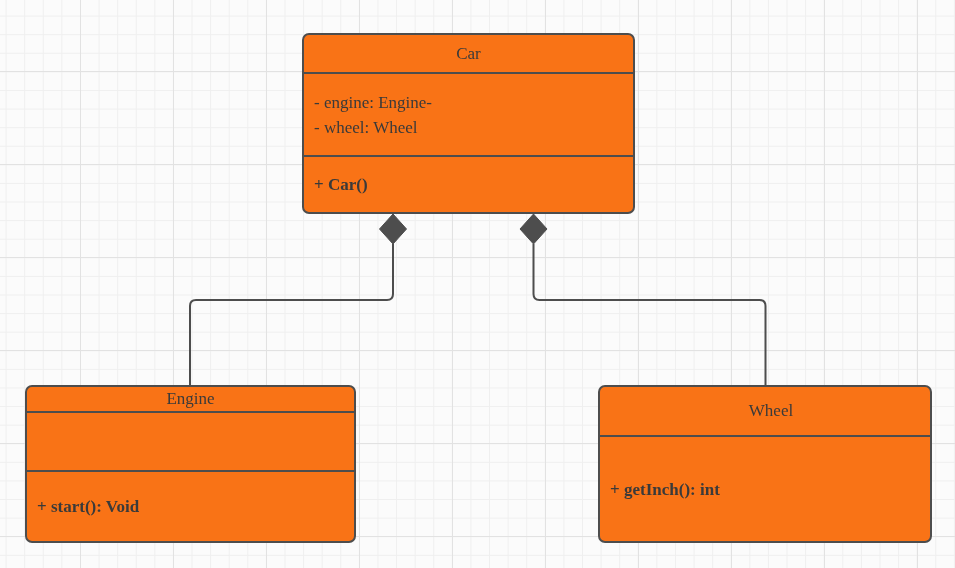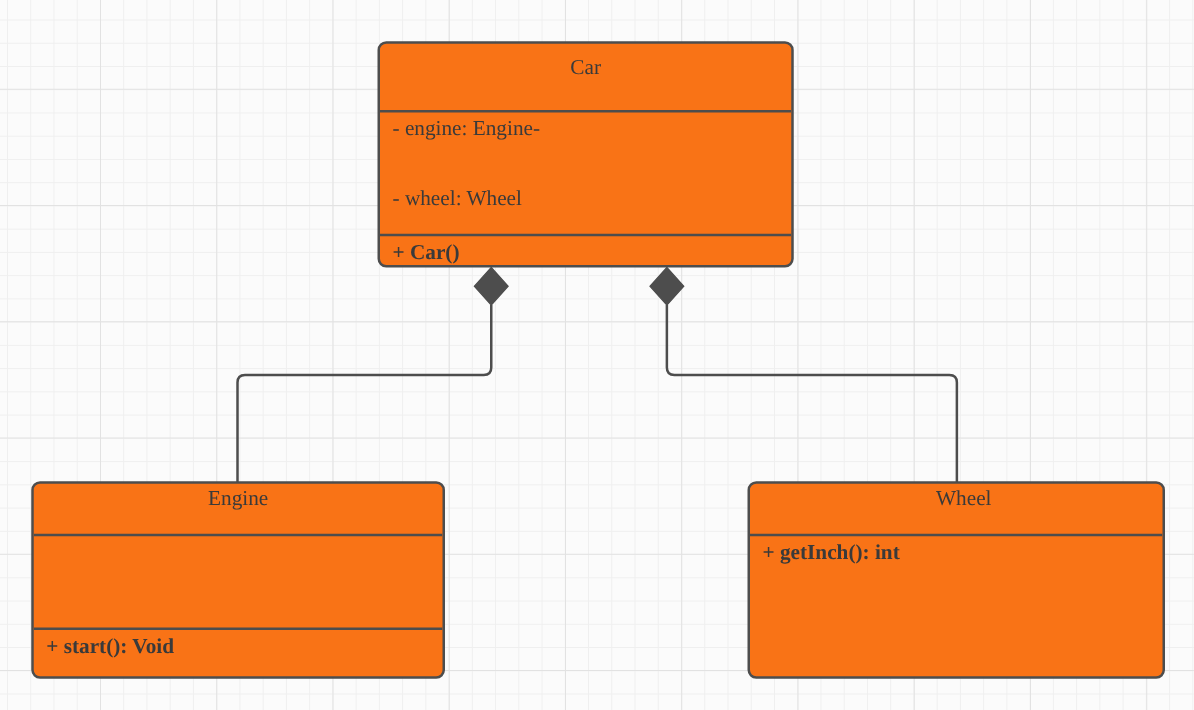--- a/index.html
+++ b/index.html
@@ -37,38 +37,37 @@
     flex-direction: column;
     font-size: 17px;
     overflow: hidden;
   }
   .uml-class .title-row {
     display: flex; align-items: center; justify-content: center;
     flex: 0 0 auto;
   }
   .uml-class .section {
     border-top: 2px solid #4d4d4d;
-    display: flex; flex-direction: column; justify-content: space-between;
+    display: flex; flex-direction: column; justify-content: center;
     padding-left: 10px;
     line-height: 25px;
     flex: 0 0 auto;
-    margin-top: 16px;
   }
   .uml-class .section.grow { flex: 1 1 auto; font-weight: bold; }
 
   #class-car   { left: 302px; top: 33px;  width: 333px; height: 181px; }
   #class-car .title-row { height: 37px; }
   #class-car .attrs     { height: 83px; }
 
   #class-engine { left: 25px;  top: 385px; width: 331px; height: 158px; }
   #class-engine .title-row { height: 24px; }
   #class-engine .attrs     { height: 59px; }
 
   #class-wheel  { left: 598px; top: 385px; width: 334px; height: 158px; }
-  #class-wheel .title-row { height: 24px; padding-left: 12px; }
+  #class-wheel .title-row { height: 48px; padding-left: 12px; }
   #class-wheel .attrs     { height: 59px; }
 </style>
 </head>
 <body>
 
 <div class="canvas">
 
   <svg class="connector-layer" viewBox="0 0 955 568">
 
     <path class="link" d="M 393 244 L 393 294 Q 393 300 387 300 L 196 300 Q 190 300 190 306 L 190 386"></path>

